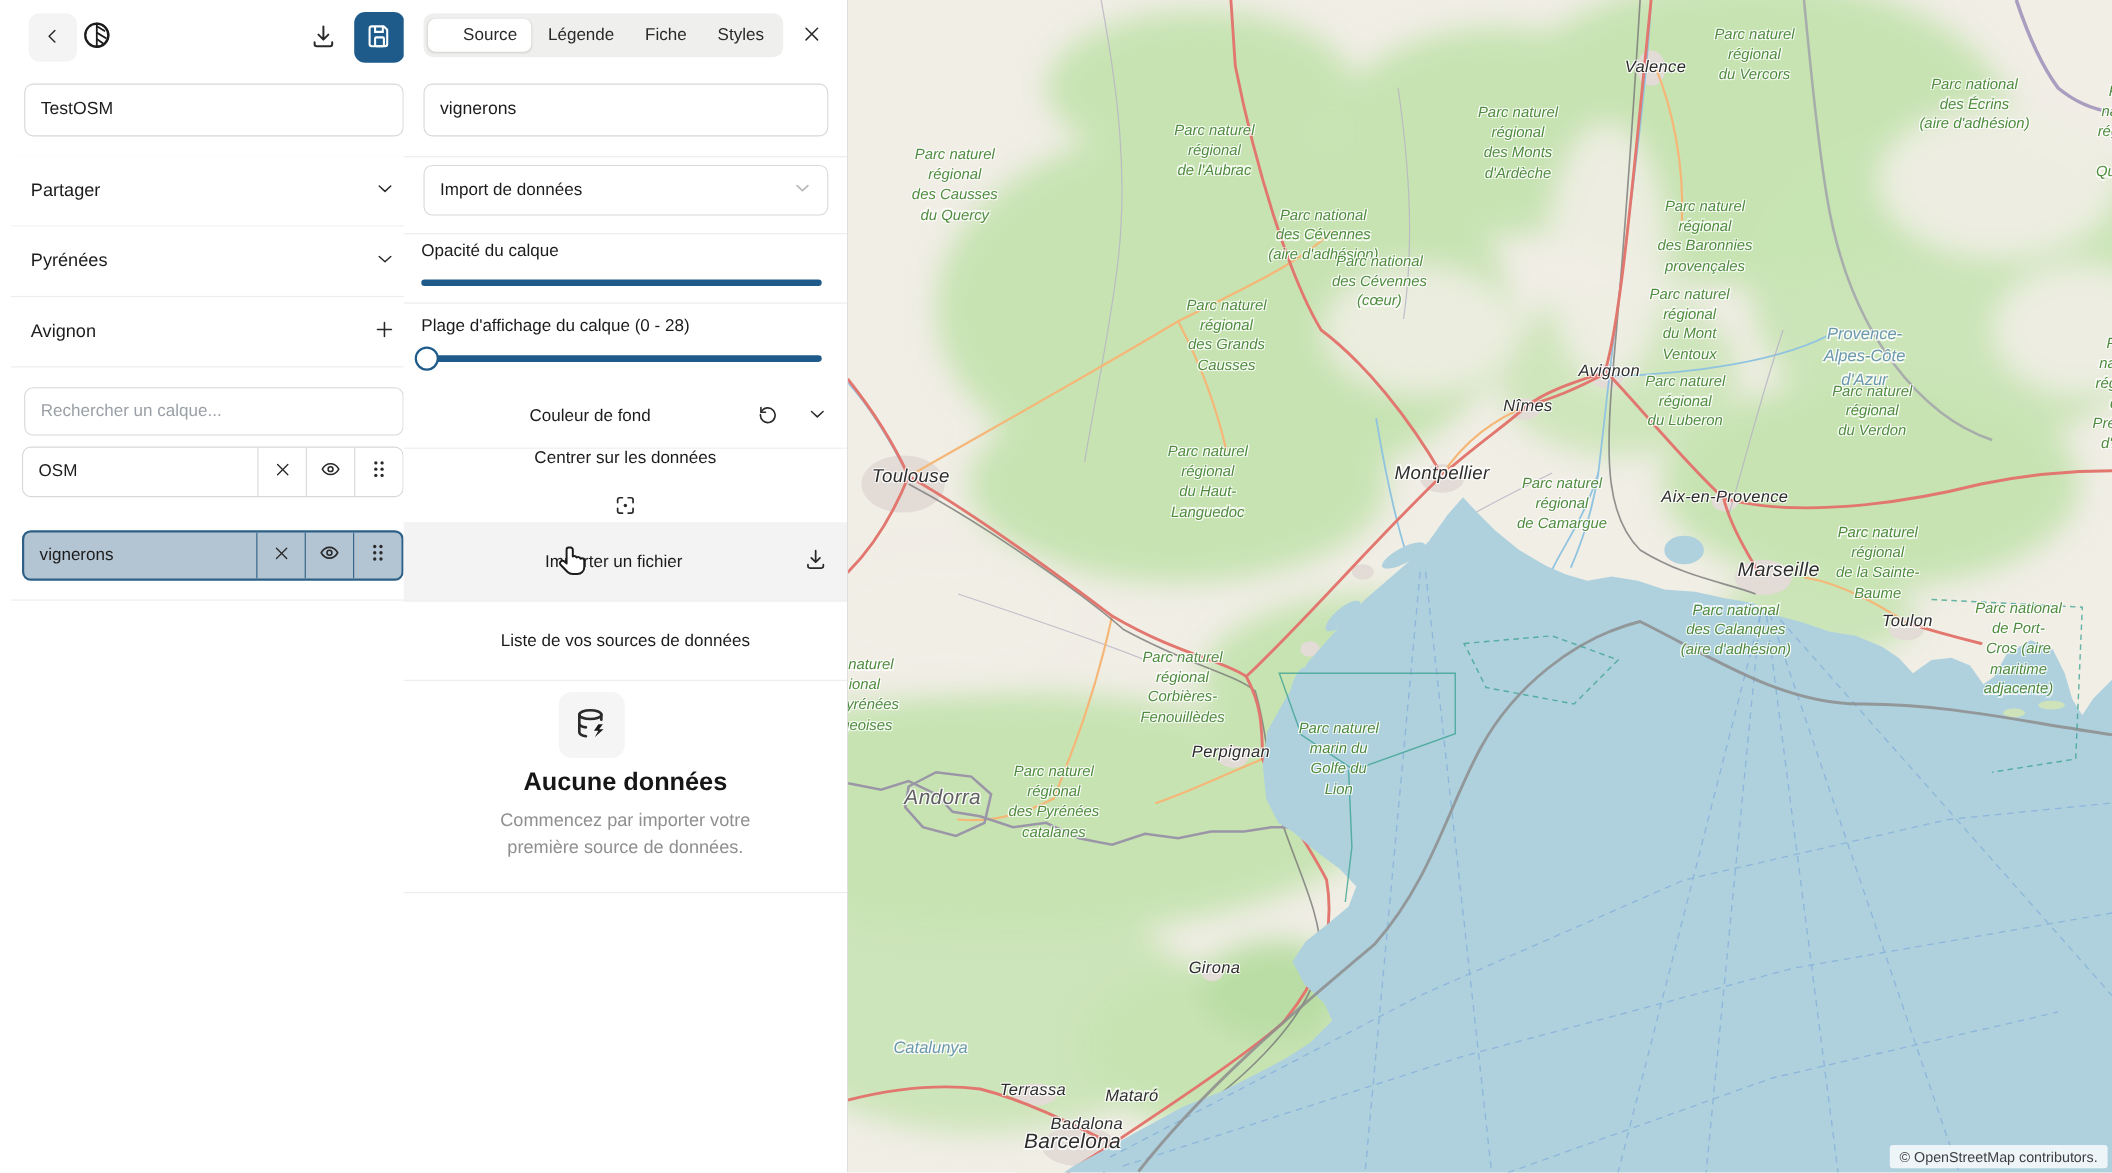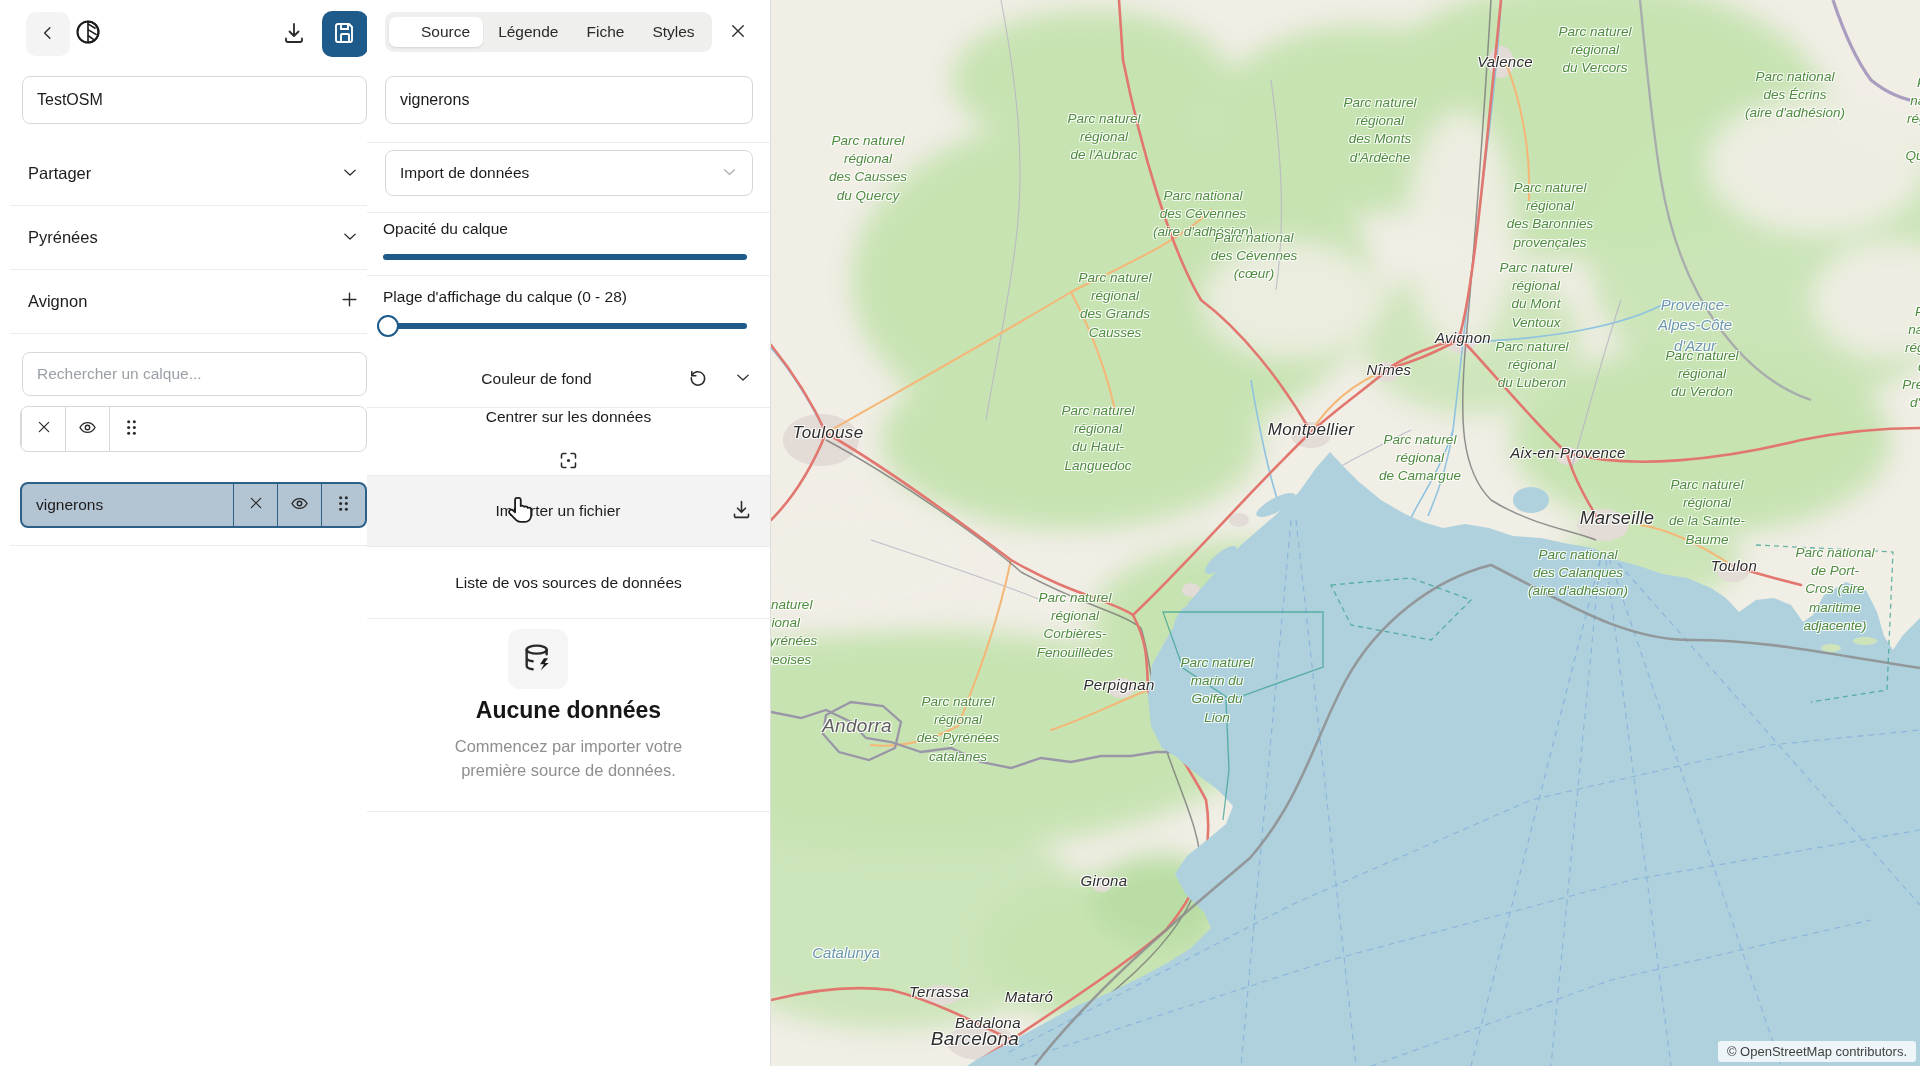--- a/index.html
+++ b/index.html
@@ -155,20 +155,21 @@
       <span>
         <svg width="19" height="19" viewBox="0 0 24 24">
             <path class="ic" stroke-width="2.2" d="M12 4v16M4 12h16"></path>
           </svg>
       </span>
     </div>
 
     <input class="text-input search-input" placeholder="Rechercher un calque..." style="">
 
     <div class="layer-row" style="top:406px;">
+      <span class="lname">OSM</span>
       <span class="cell">
         <span>
           <svg width="16" height="16" viewBox="0 0 24 24">
               <path class="ic" stroke-width="2.2" d="M5 5l14 14M19 5 5 19"></path>
             </svg>
         </span>
       </span>
       <span class="cell">
         <span>
           <svg width="19" height="19" viewBox="0 0 24 24">

